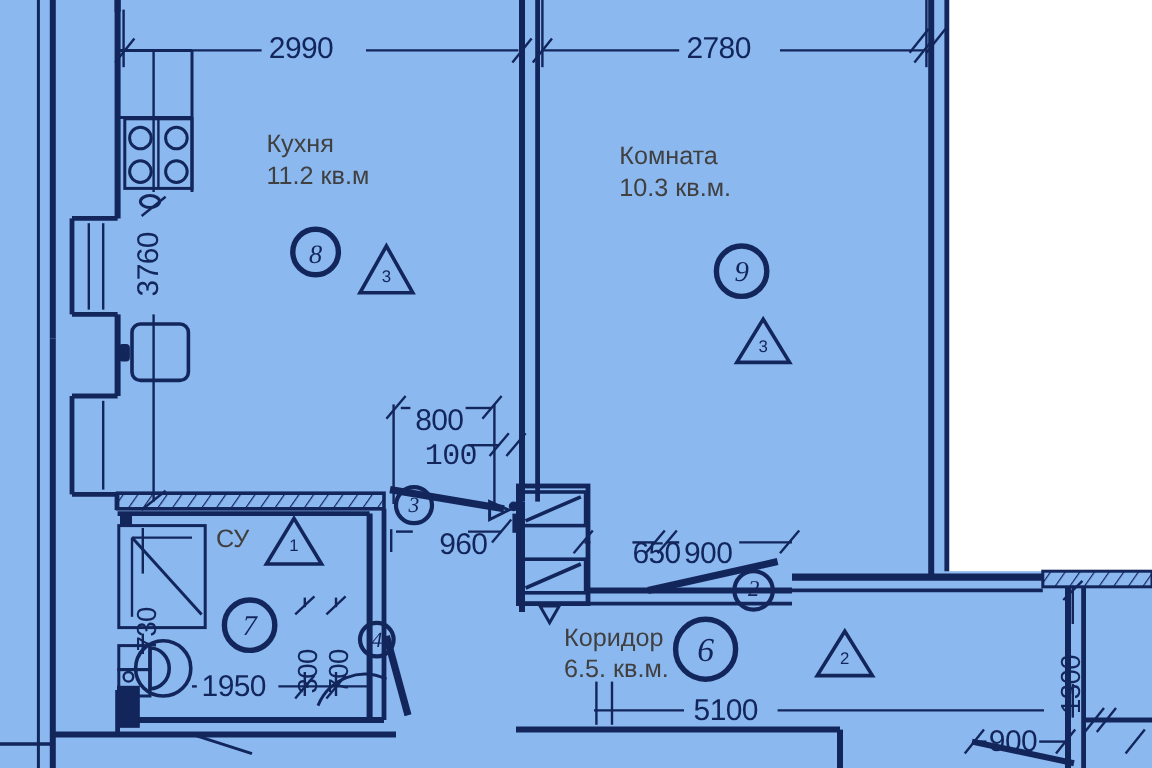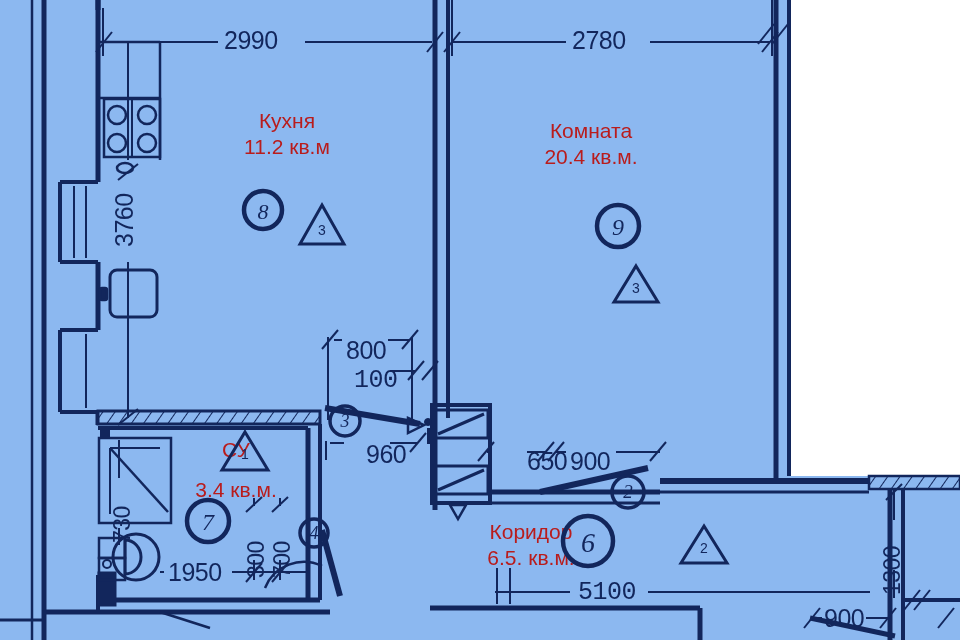--- a/index.html
+++ b/index.html
@@ -6,26 +6,26 @@
   #plan{
     position:relative;
     width:960px;height:640px;
     overflow:hidden;
     background:#ffffff;
     font-family:"Liberation Sans", sans-serif;
   }
   #svg{position:absolute;left:0;top:0;width:960px;height:640px;}
   .lbl{
     position:absolute;
-    color:#b91c1c;
+    color:#404040;
     font-family:"Liberation Sans", sans-serif;
     font-size:21px;
     white-space:nowrap;
     line-height:1.25;
-    text-align:center;
+    text-align:left;
     pointer-events:none;
   }
   .dim{
     position:absolute;
     color:#12265c;
     font-family:"Liberation Sans", sans-serif;
     font-size:25px;
     white-space:nowrap;
     letter-spacing:-0.5px;
   }
@@ -357,46 +357,45 @@
     </g>
   </svg>
 
   <div class="lbl" style="left:222px;top:108px;width:130px;">
     <div>Кухня</div>
     <div>11.2 кв.м</div>
   </div>
 
   <div class="lbl" style="left:516px;top:118px;width:150px;">
     <div>Комната</div>
-    <div>20.4 кв.м.</div>
+    <div>10.3 кв.м.</div>
   </div>
 
   <div class="lbl" style="left:180px;top:437px;width:112px;">
     <div>СУ</div>
-    <div style="margin-top:14px;">3.4 кв.м.</div>
   </div>
 
   <div class="lbl" style="left:470px;top:519px;width:122px;">
     <div>Коридор</div>
     <div>6.5. кв.м.</div>
   </div>
 
   <div class="dim" style="left:224px;top:26px;">2990</div>
   <div class="dim" style="left:572px;top:26px;">2780</div>
   <div class="dim vert" style="left:110px;top:247px;">3760</div>
   <div class="dim" style="left:346px;top:336px;">800</div>
   <div class="dim" style="left:354px;top:366px;font-family:Liberation Mono, monospace;">100</div>
   <div class="dim" style="left:344px;top:440px;margin-left:22px;">960</div>
   <div class="dim" style="left:489px;top:447px;margin-left:38px;">650</div>
   <div class="dim" style="left:570px;top:447px;">900</div>
   <div class="dim vert" style="left:109px;top:543px;font-size:23px;">730</div>
   <div class="dim vert" style="left:243px;top:578px;font-size:23px;">300</div>
   <div class="dim vert" style="left:269px;top:578px;font-size:23px;">700</div>
   <div class="dim" style="left:168px;top:558px;">1950</div>
-  <div class="dim" style="left:578px;top:578px;font-family:Liberation Mono, monospace;">5100</div>
+  <div class="dim" style="left:578px;top:578px;">5100</div>
   <div class="dim vert" style="left:879px;top:595px;font-size:23px;">1300</div>
   <div class="dim" style="left:824px;top:604px;">900</div>
 
   <svg style="position:absolute;left:0;top:0;width:960px;height:640px;pointer-events:none;">
 
     <circle cx="263" cy="210" r="19" fill="none" stroke="#12265c" stroke-width="4.5"></circle>
 
     <path d="M322 205 L344 244 L300 244 Z" fill="none" stroke="#12265c" stroke-width="3"></path>
 
     <circle cx="618" cy="226" r="21" fill="none" stroke="#12265c" stroke-width="4.5"></circle>

